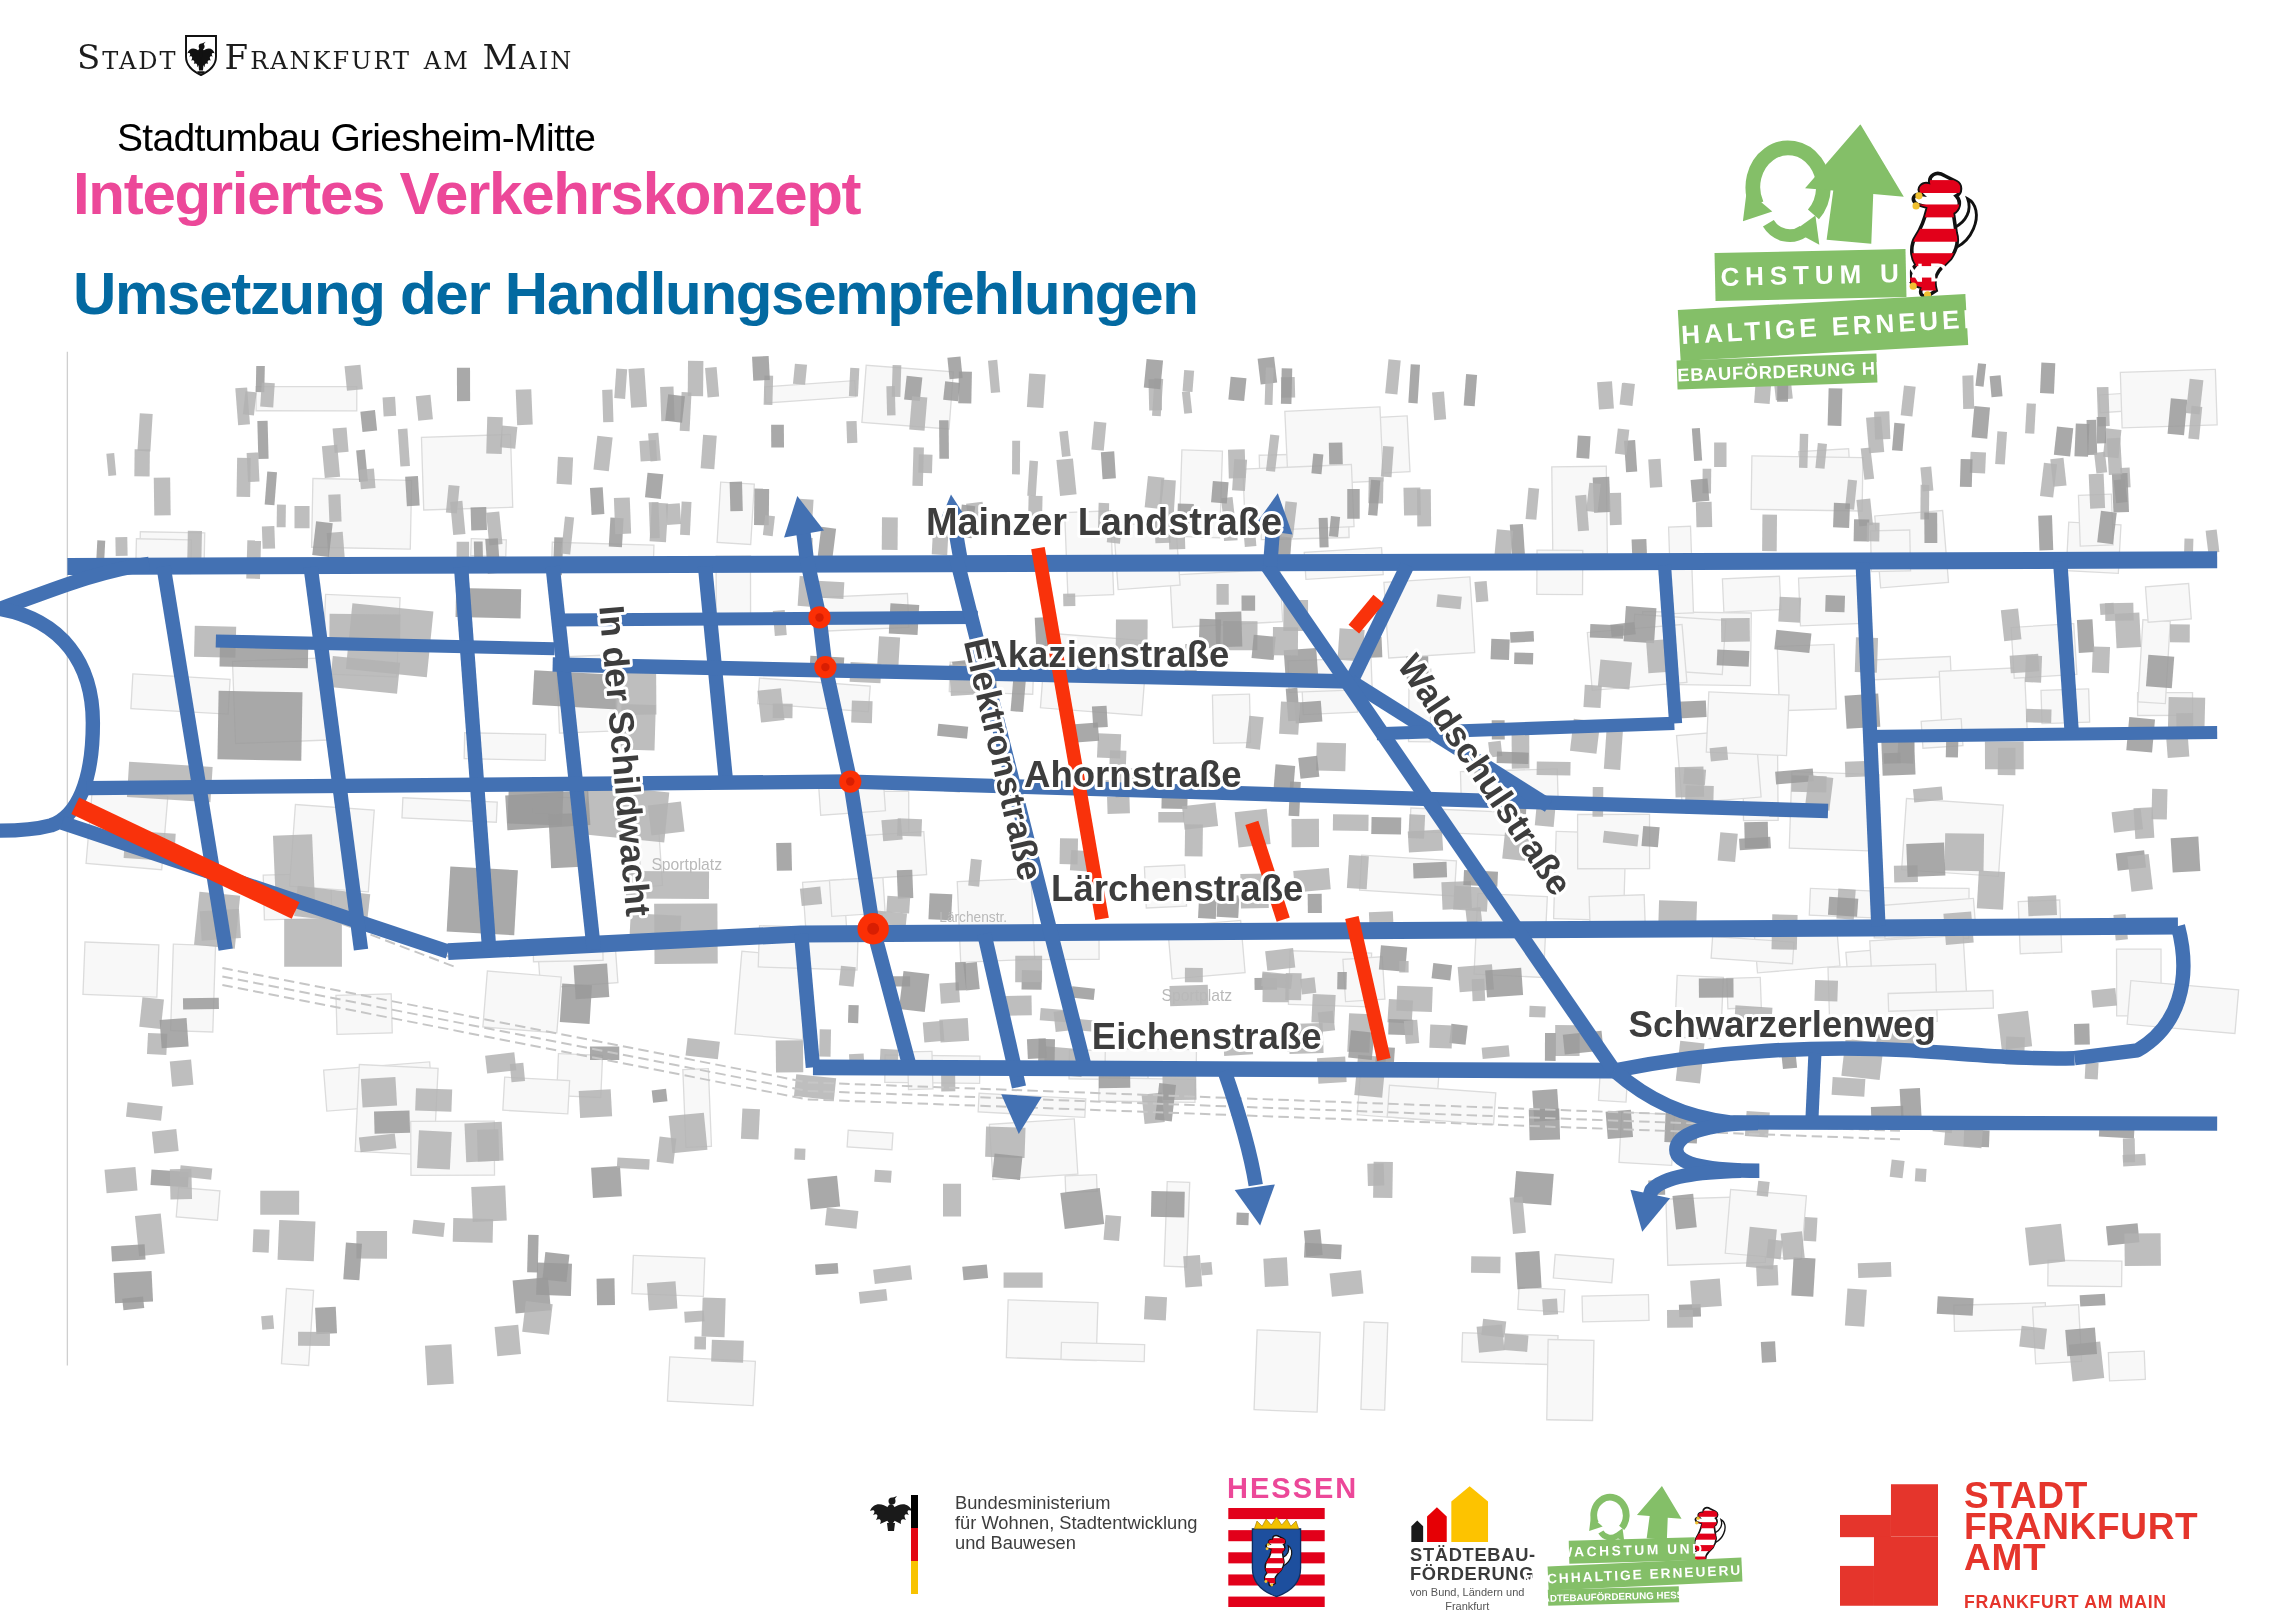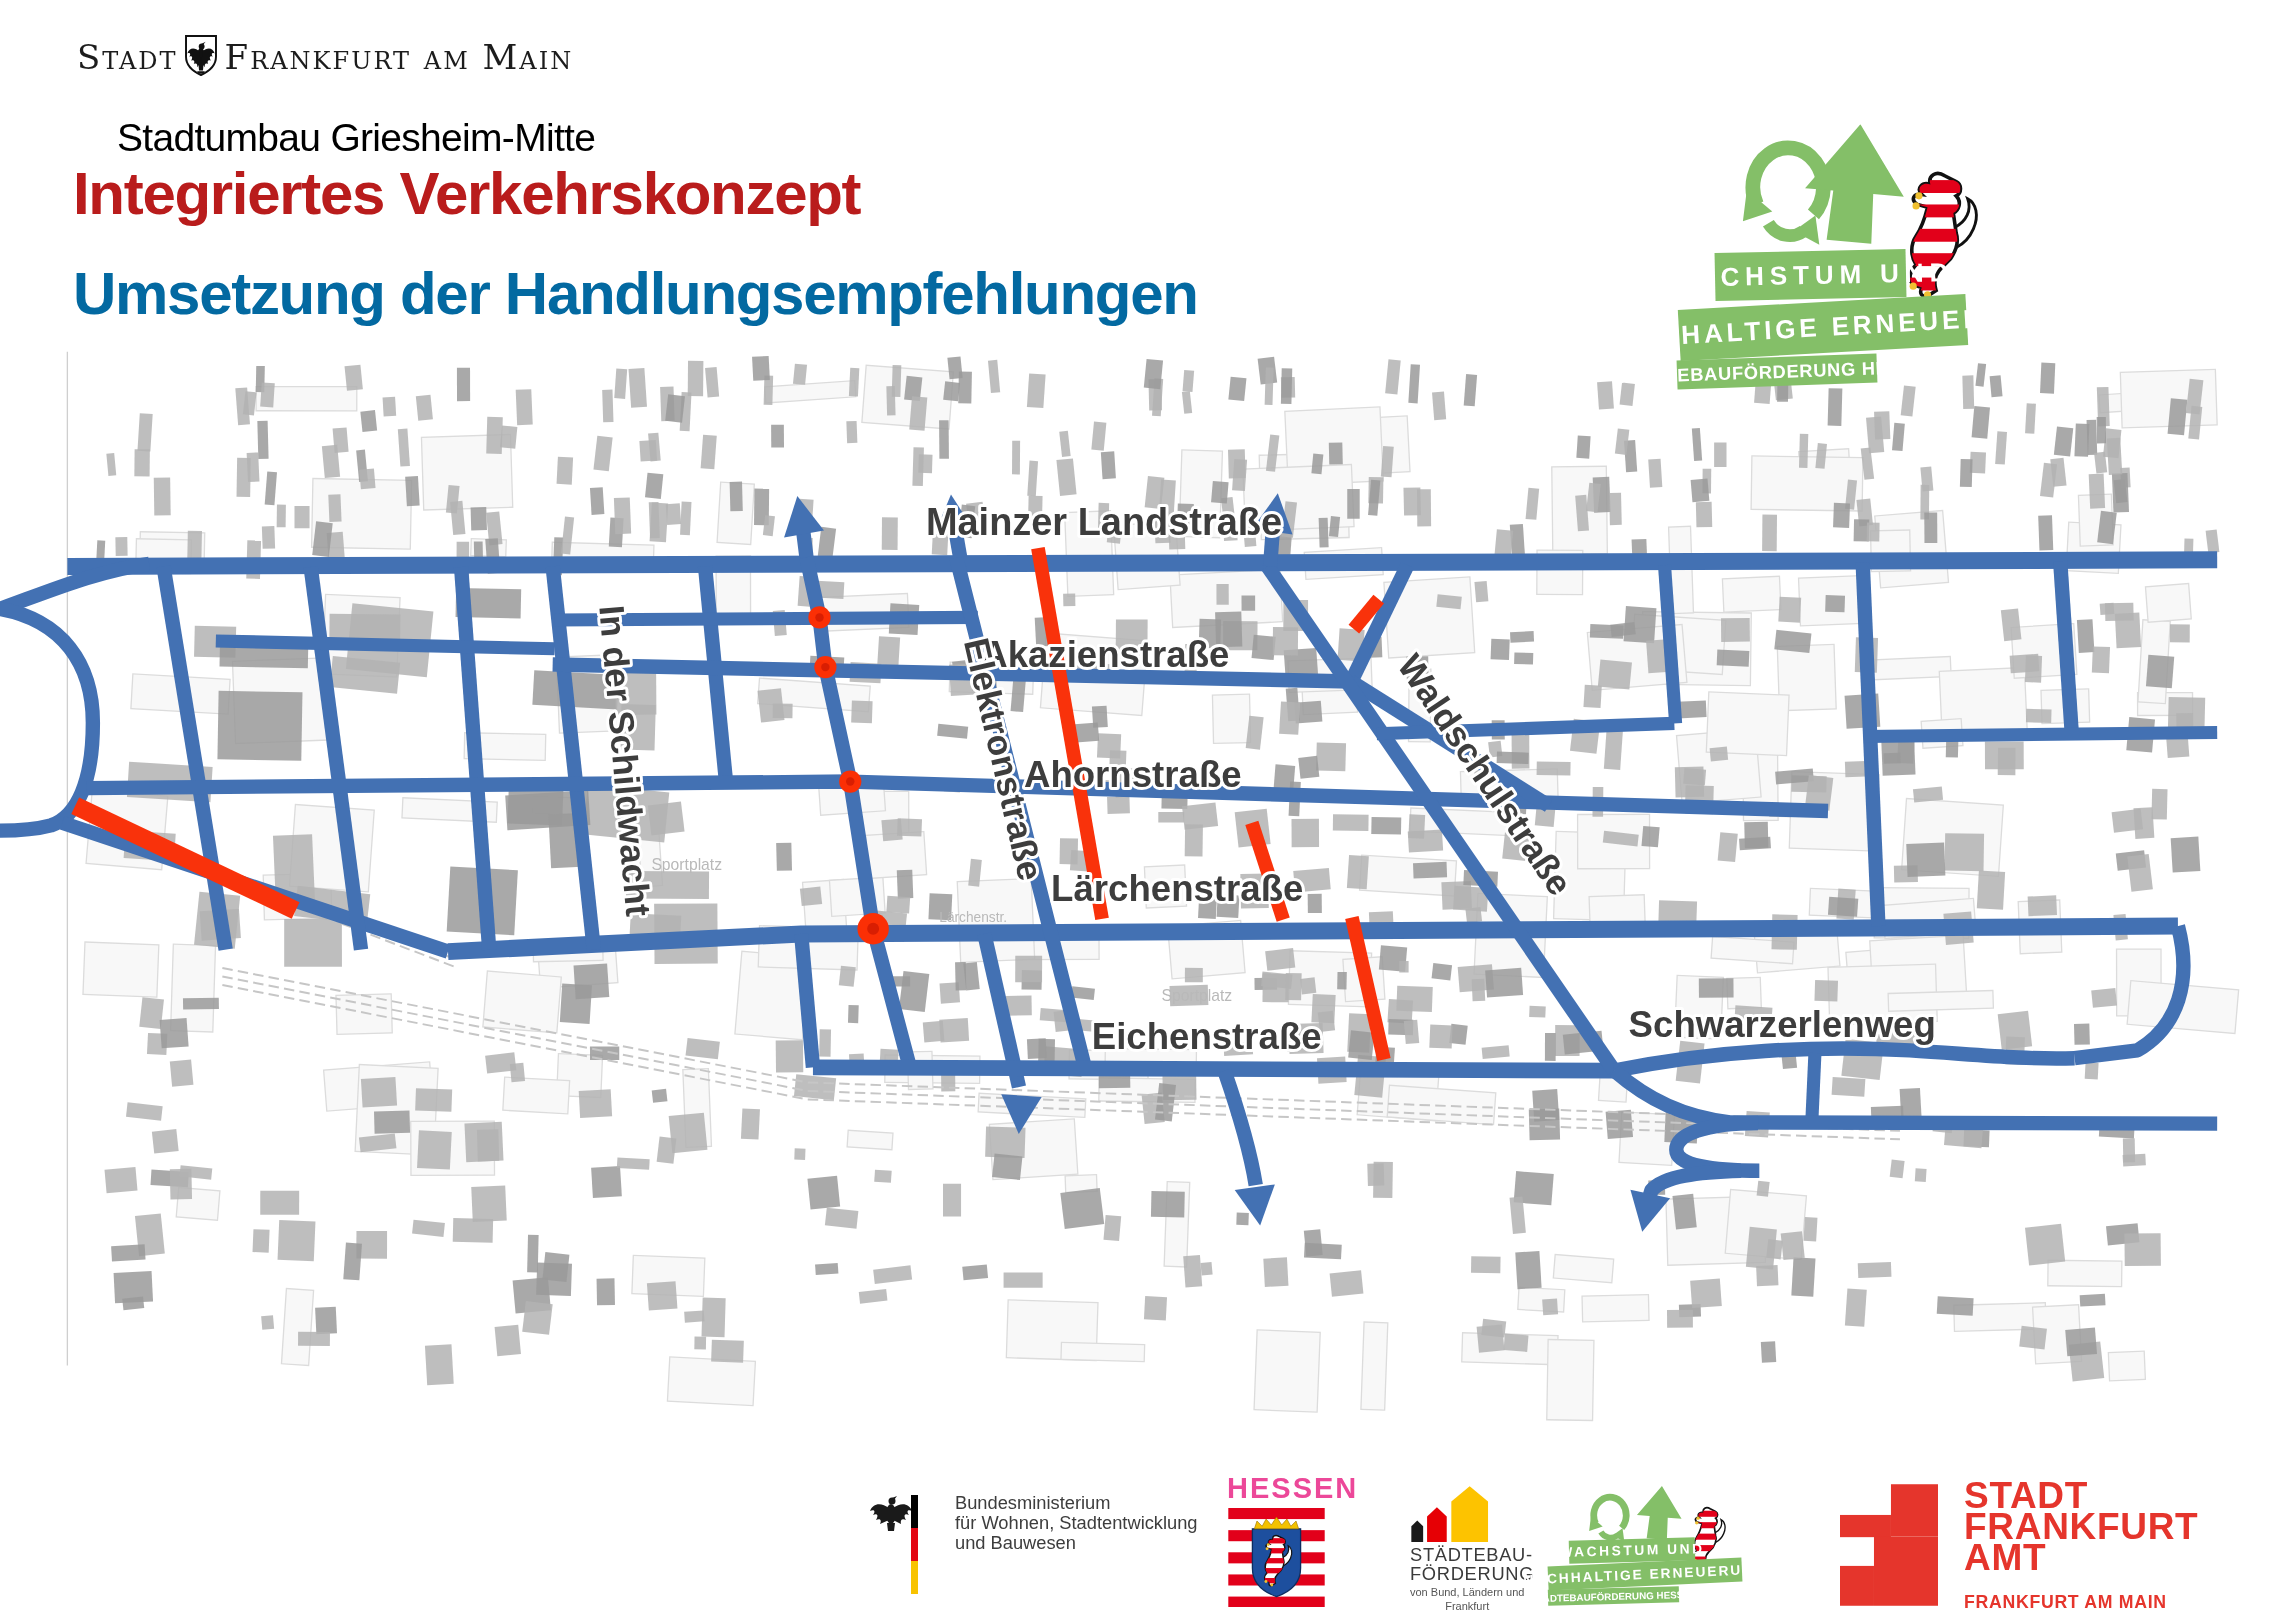--- a/index.html
+++ b/index.html
@@ -5,38 +5,38 @@
   html,body{margin:0;padding:0;}
   body{width:2295px;height:1622px;background:#fff;position:relative;overflow:hidden;
        font-family:"Liberation Sans",sans-serif;}
   .abs{position:absolute;}
 
   
   #city-logo{left:77px;top:34px;display:flex;align-items:center;gap:6.5px;color:#1c1c1c;
              font-family:"DejaVu Serif",serif;}
   #city-logo .w{font-variant:small-caps;font-size:34px;letter-spacing:2px;font-weight:400;}
   #hdr-sub{left:73px;top:116px;font-size:39px;font-weight:normal;color:#000;letter-spacing:-0.7px;margin-left:44px;}
-  #hdr-title{left:73px;top:159px;font-size:60px;font-weight:bold;color:#b91c1c;letter-spacing:-1.3px;}
+  #hdr-title{left:73px;top:159px;font-size:60px;font-weight:bold;color:#ec4899;letter-spacing:-1.3px;}
   #hdr-title2{left:73px;top:259px;font-size:60px;font-weight:bold;color:#0369a1;letter-spacing:-1.3px;}
 
   
   .banner{background:#84bf68;color:#fff;font-weight:bold;display:flex;align-items:center;justify-content:center;white-space:nowrap;}
   #b1{left:1715px;top:251px;width:191px;height:48px;font-size:26px;letter-spacing:5.9px;transform:rotate(-1.2deg);}
   #b2{left:1679px;top:302px;width:288px;height:51px;font-size:26px;letter-spacing:3.9px;transform:rotate(-3.2deg);}
   #b3{left:1677px;top:357px;width:200px;height:29px;font-size:18.3px;letter-spacing:0.7px;transform:rotate(-2deg);}
 
   
   #sb1{left:1569px;top:1539px;width:126px;height:23px;font-size:13.7px;letter-spacing:2.6px;transform:rotate(-1.5deg);}
   #sb2{left:1548px;top:1562px;width:194px;height:24px;font-size:13.7px;letter-spacing:2px;transform:rotate(-2.6deg);}
   #sb3{left:1548px;top:1588px;width:131px;height:16.4px;font-size:9.8px;letter-spacing:0px;transform:rotate(-1.5deg);}
 
   
   #bund-text{left:927px;top:1493px;font-size:18.3px;line-height:20px;color:#3d3d3d;margin-left:28px;}
   #hessen-title{left:1227px;top:1472px;font-size:29px;font-weight:bold;color:#ec4899;letter-spacing:2px;}
-  #stb-text{left:1410px;top:1545px;font-size:18.3px;line-height:19px;font-weight:normal;color:#3a3a3a;letter-spacing:0.7px;}
+  #stb-text{left:1410px;top:1545px;font-size:18.3px;line-height:19px;font-weight:bold;color:#3a3a3a;letter-spacing:0.7px;}
   #stb-sub{left:1410px;top:1586px;font-size:11px;line-height:13.7px;color:#555;text-align:center;}
   #spa-text{left:1964px;top:1480px;font-size:37px;line-height:31px;font-weight:bold;color:#e5352c;letter-spacing:0.7px;}
   #spa-sub{left:1964px;top:1592px;font-size:17.7px;font-weight:bold;color:#e5352c;letter-spacing:0.7px;}
 </style>
 </head>
 <body>
 
 <div class="abs" id="city-logo">
   <span class="w">Stadt</span>
   <span>

